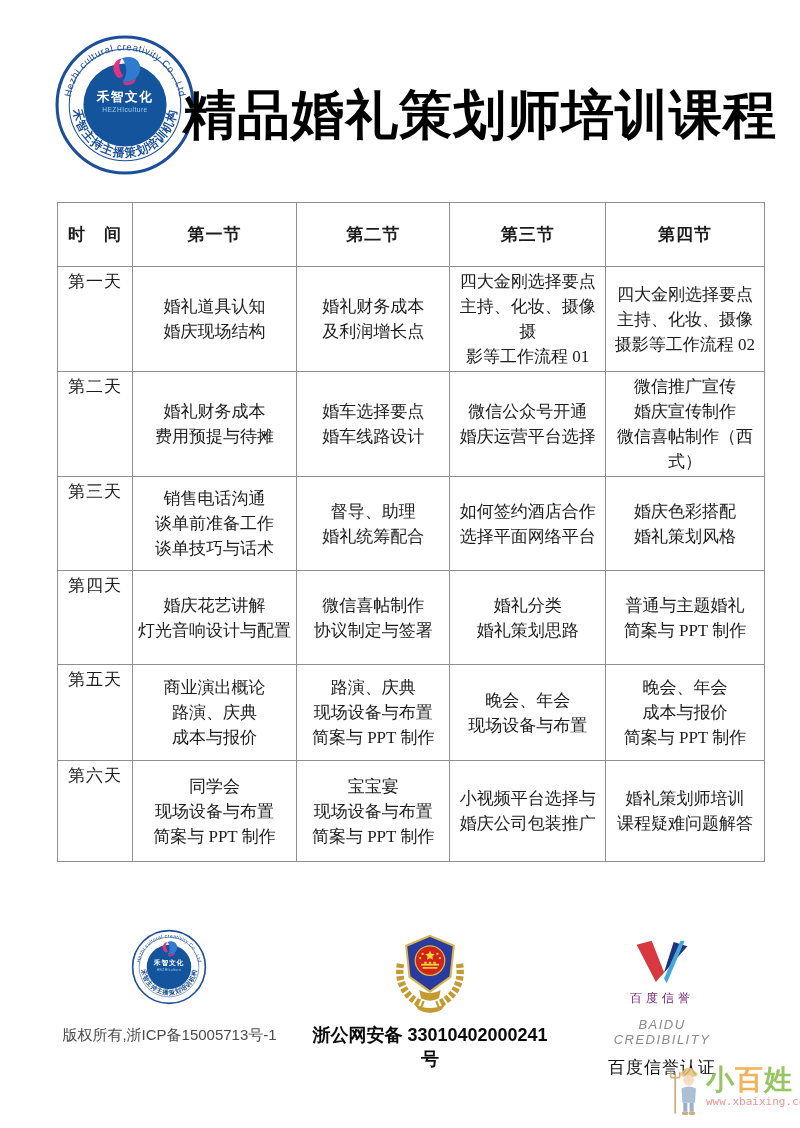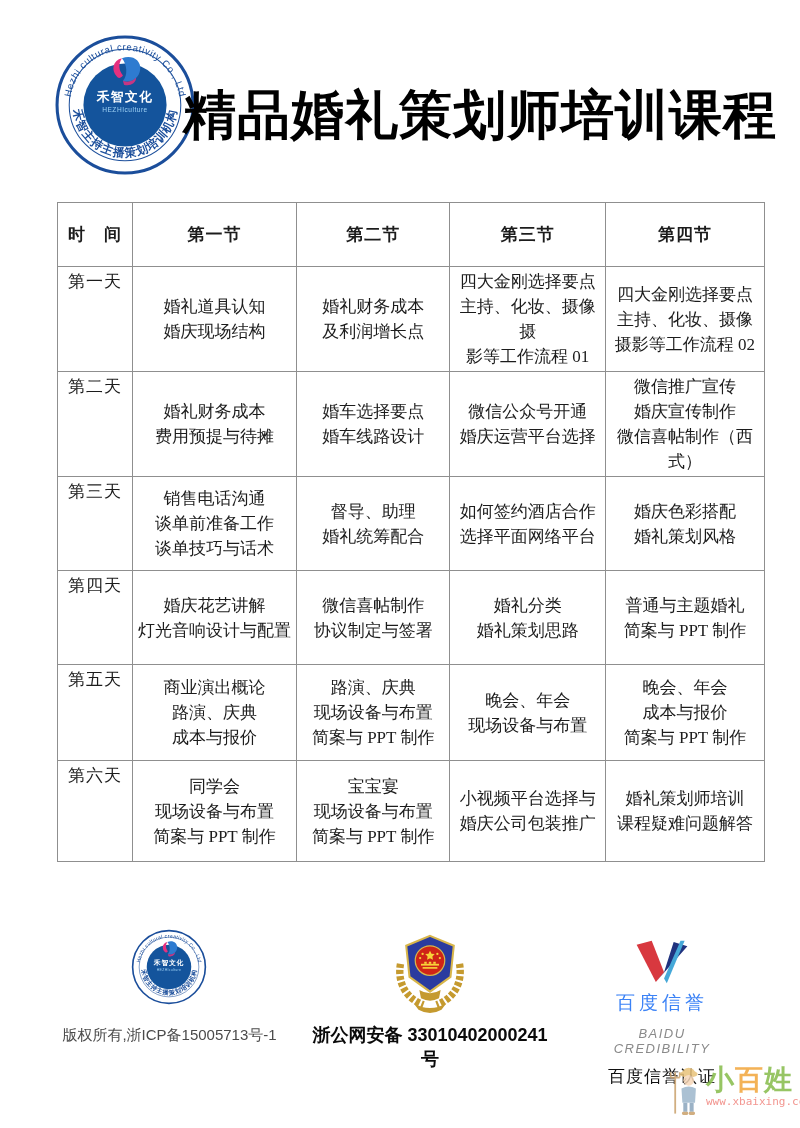--- a/index.html
+++ b/index.html
@@ -43,21 +43,21 @@
   .police-badge { position:absolute; left:389px; top:930px; width:82px; height:84px; }
   .police-text {
     position:absolute; left:306px; top:1023px; width:248px; text-align:center;
     font-family:"Liberation Sans","DejaVu Sans",sans-serif; font-size:18px; font-weight:700; color:#0a0a0a;
   }
   .baidu-block {
     position:absolute; left:592px; top:938px; width:140px; text-align:center;
     font-family:"Liberation Sans","DejaVu Sans",sans-serif;
   }
   .baidu-v { width:62px; height:48px; display:block; margin:0 auto; }
-  .baidu-name { font-size:19px; letter-spacing:4px; color:#3b82f6; margin-top:4px; }
+  .baidu-name { font-size:12px; letter-spacing:4px; color:#701a75; margin-top:4px; }
   .baidu-en { font-size:13px; letter-spacing:1.5px; color:#8a8a8a; margin-top:10px;font-style:italic; }
   .baidu-cert { font-size:17px; color:#111; margin-top:9px; letter-spacing:1px; }
 
   
   .watermark { position:absolute; left:668px; top:1064px; width:130px; display:flex; align-items:flex-start; opacity:.85; }
   .farmer { width:36px; height:56px; flex:0 0 auto; }
   .wm-right { margin-left:2px; }
   .wm-text { font-size:28px; font-weight:700; line-height:32px; letter-spacing:1px;
              font-family:"DejaVu Sans","Liberation Sans",sans-serif; }
   .wm-url { font-size:11px; color:#f0837c; line-height:12px; margin-top:0;

